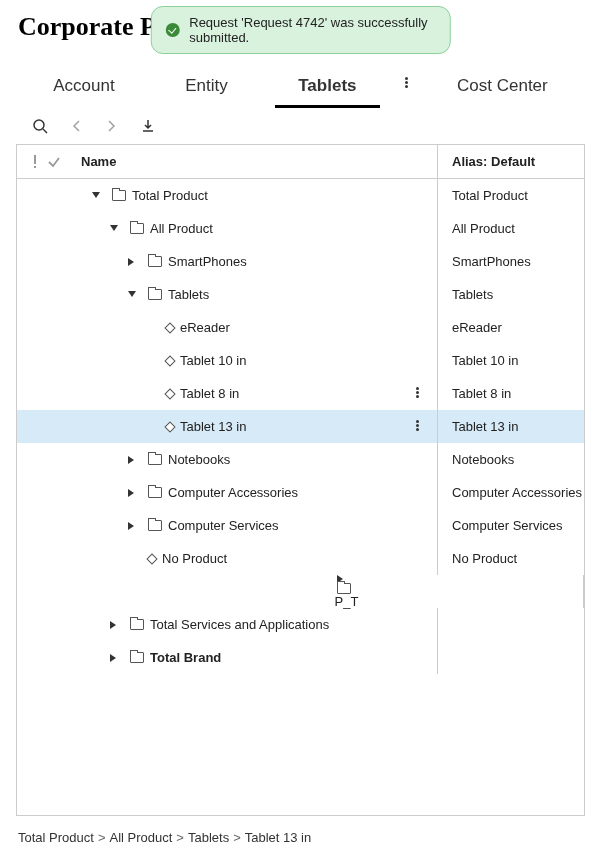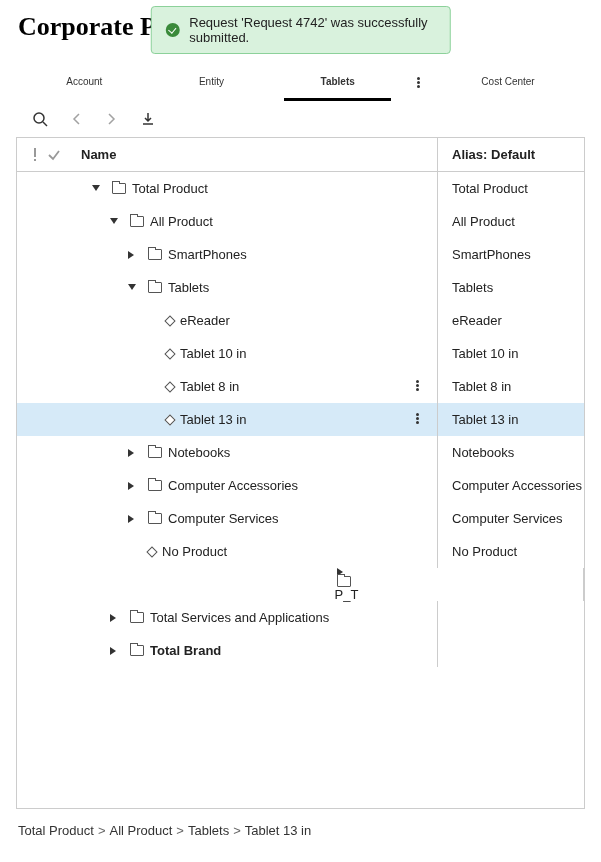--- a/index.html
+++ b/index.html
@@ -22,21 +22,21 @@
     font-weight: 700;
     color: #000;
   }
   .toast {
     position: absolute;
     top: 6px;
     left: 50%;
     transform: translateX(-50%);
     background: #d9f2dd;
     border: 1px solid #8cd19a;
-    border-radius: 4px;
+    border-radius: 12px;
     padding: 8px 14px;
     display: flex;
     align-items: center;
     gap: 10px;
     font-size: 13px;
     color: #222;
     z-index: 10;
   }
   .toast-icon {
     width: 14px;
@@ -57,21 +57,21 @@
   }
   .tabs {
     display: flex;
     margin-top: 24px;
     padding: 0 18px;
   }
   .tab {
     flex: 1 0 auto;
     text-align: center;
     padding: 10px 18px 12px 18px;
-    font-size: 10px;
+    font-size: 17px;
     color: #333;
     cursor: pointer;
     position: relative;
   }
   .tab.active {
     font-weight: 600;
   }
   .tab.active::after {
     content: "";
     position: absolute;

